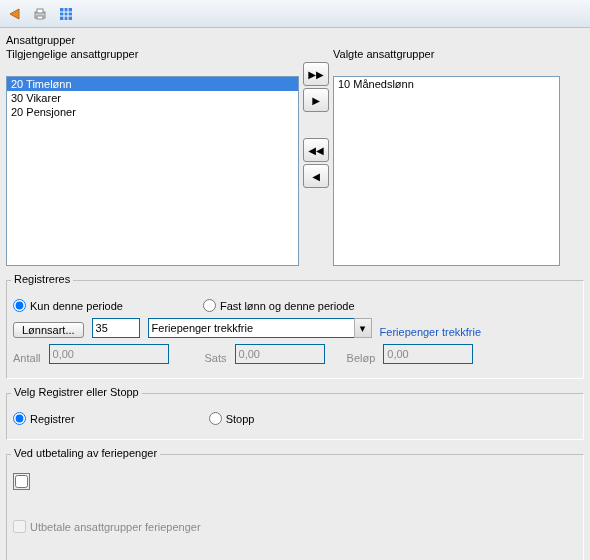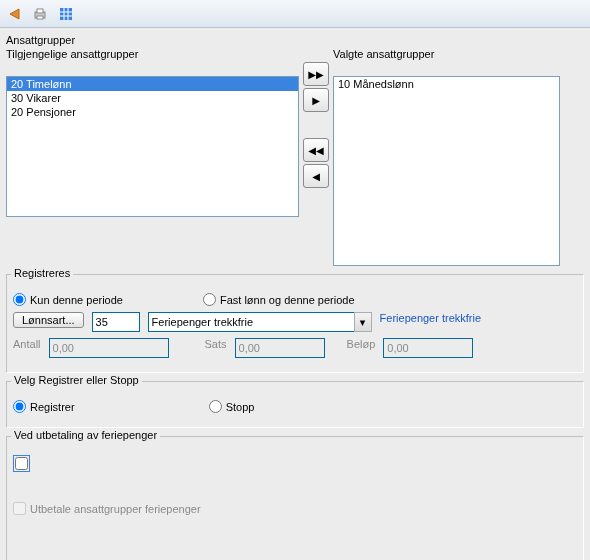--- a/index.html
+++ b/index.html
@@ -1,34 +1,34 @@
 <!DOCTYPE html>
 <html><head>
 <meta charset="utf-8">
 <style>
   * { box-sizing: border-box; font-family: Tahoma, Arial, sans-serif; font-size: 11px; }
   body { margin: 0; background: #ececec; width: 590px; height: 560px; overflow: hidden; }
   .toolbar { height: 28px; background: linear-gradient(#f5f8fb, #dde6ef); border-bottom: 1px solid #b5c4d6; display: flex; align-items: center; padding: 0 6px; gap: 10px; }
   .toolbar-icon { width: 16px; height: 16px; display: flex; align-items: center; justify-content: center; }
   .content { padding: 4px 6px 0 6px; }
   .group-label { padding: 2px 0 2px 0; }
-  .fieldset { position: relative; border: 1px solid #c0c0c0; padding: 18px 6px 8px 6px; margin-top: 8px; border-bottom-color: #ffffff; border-right-color: #ffffff; }
+  .fieldset { position: relative; border: 1px solid #c0c0c0; padding: 18px 6px 8px 6px; margin-top: 14px; border-bottom-color: #ffffff; border-right-color: #ffffff; }
   .fieldset > .legend { position: absolute; top: -8px; left: 4px; background: #ececec; padding: 0 3px; }
   .dual-list { display: flex; gap: 4px; }
   .list-col { display: flex; flex-direction: column; }
   .list-title { margin-bottom: 16px; }
   .listbox { background: #fff; border: 1px solid #7b9ebd; overflow: auto; }
-  .listbox.avail { width: 293px; height: 141px; }
+  .listbox.avail { width: 293px; height: 190px; }
   .listbox.sel { width: 227px; height: 190px; }
   .list-item { padding: 1px 4px; white-space: nowrap; }
   .list-item.selected { background: #3a84df; color: #fff; }
   .arrow-col { display: flex; flex-direction: column; gap: 2px; padding-top: 14px; align-items: center; }
   .arrow-spacer { height: 22px; }
   .btn { background: linear-gradient(#fefefe, #e3e3e3); border: 1px solid #8a8a8a; border-radius: 3px; height: 24px; width: 26px; display: flex; align-items: center; justify-content: center; cursor: pointer; font-size: 10px; }
-  .row { display: flex; align-items: flex-start; gap: 8px; margin-bottom: 6px; }
+  .row { display: flex; align-items: flex-end; gap: 8px; margin-bottom: 6px; }
   .radio, .checkbox { display: flex; align-items: center; gap: 4px; }
   .radio input, .checkbox input { margin: 0; }
   input[type="text"] { height: 20px; border: 1px solid #0369a1; padding: 1px 3px; background: #fff; }
   input[type="text"][disabled] { background: #ececec; color: #8a8a8a; }
   label.disabled { color: #8a8a8a; }
   .text-btn { height: 16px; padding: 0 8px; background: linear-gradient(#fefefe, #e3e3e3); border: 1px solid #8a8a8a; border-radius: 3px; cursor: pointer; display: flex; align-items: center; }
   .combo { display: flex; }
   .combo input { width: 206px; border-right: none; }
   .combo .drop { width: 18px; height: 20px; border: 1px solid #abadb3; background: linear-gradient(#f3f3f3,#dcdcdc); display:flex; align-items:center; justify-content:center; cursor:pointer; }
   .link { color: #1a57c5; cursor: pointer; }

